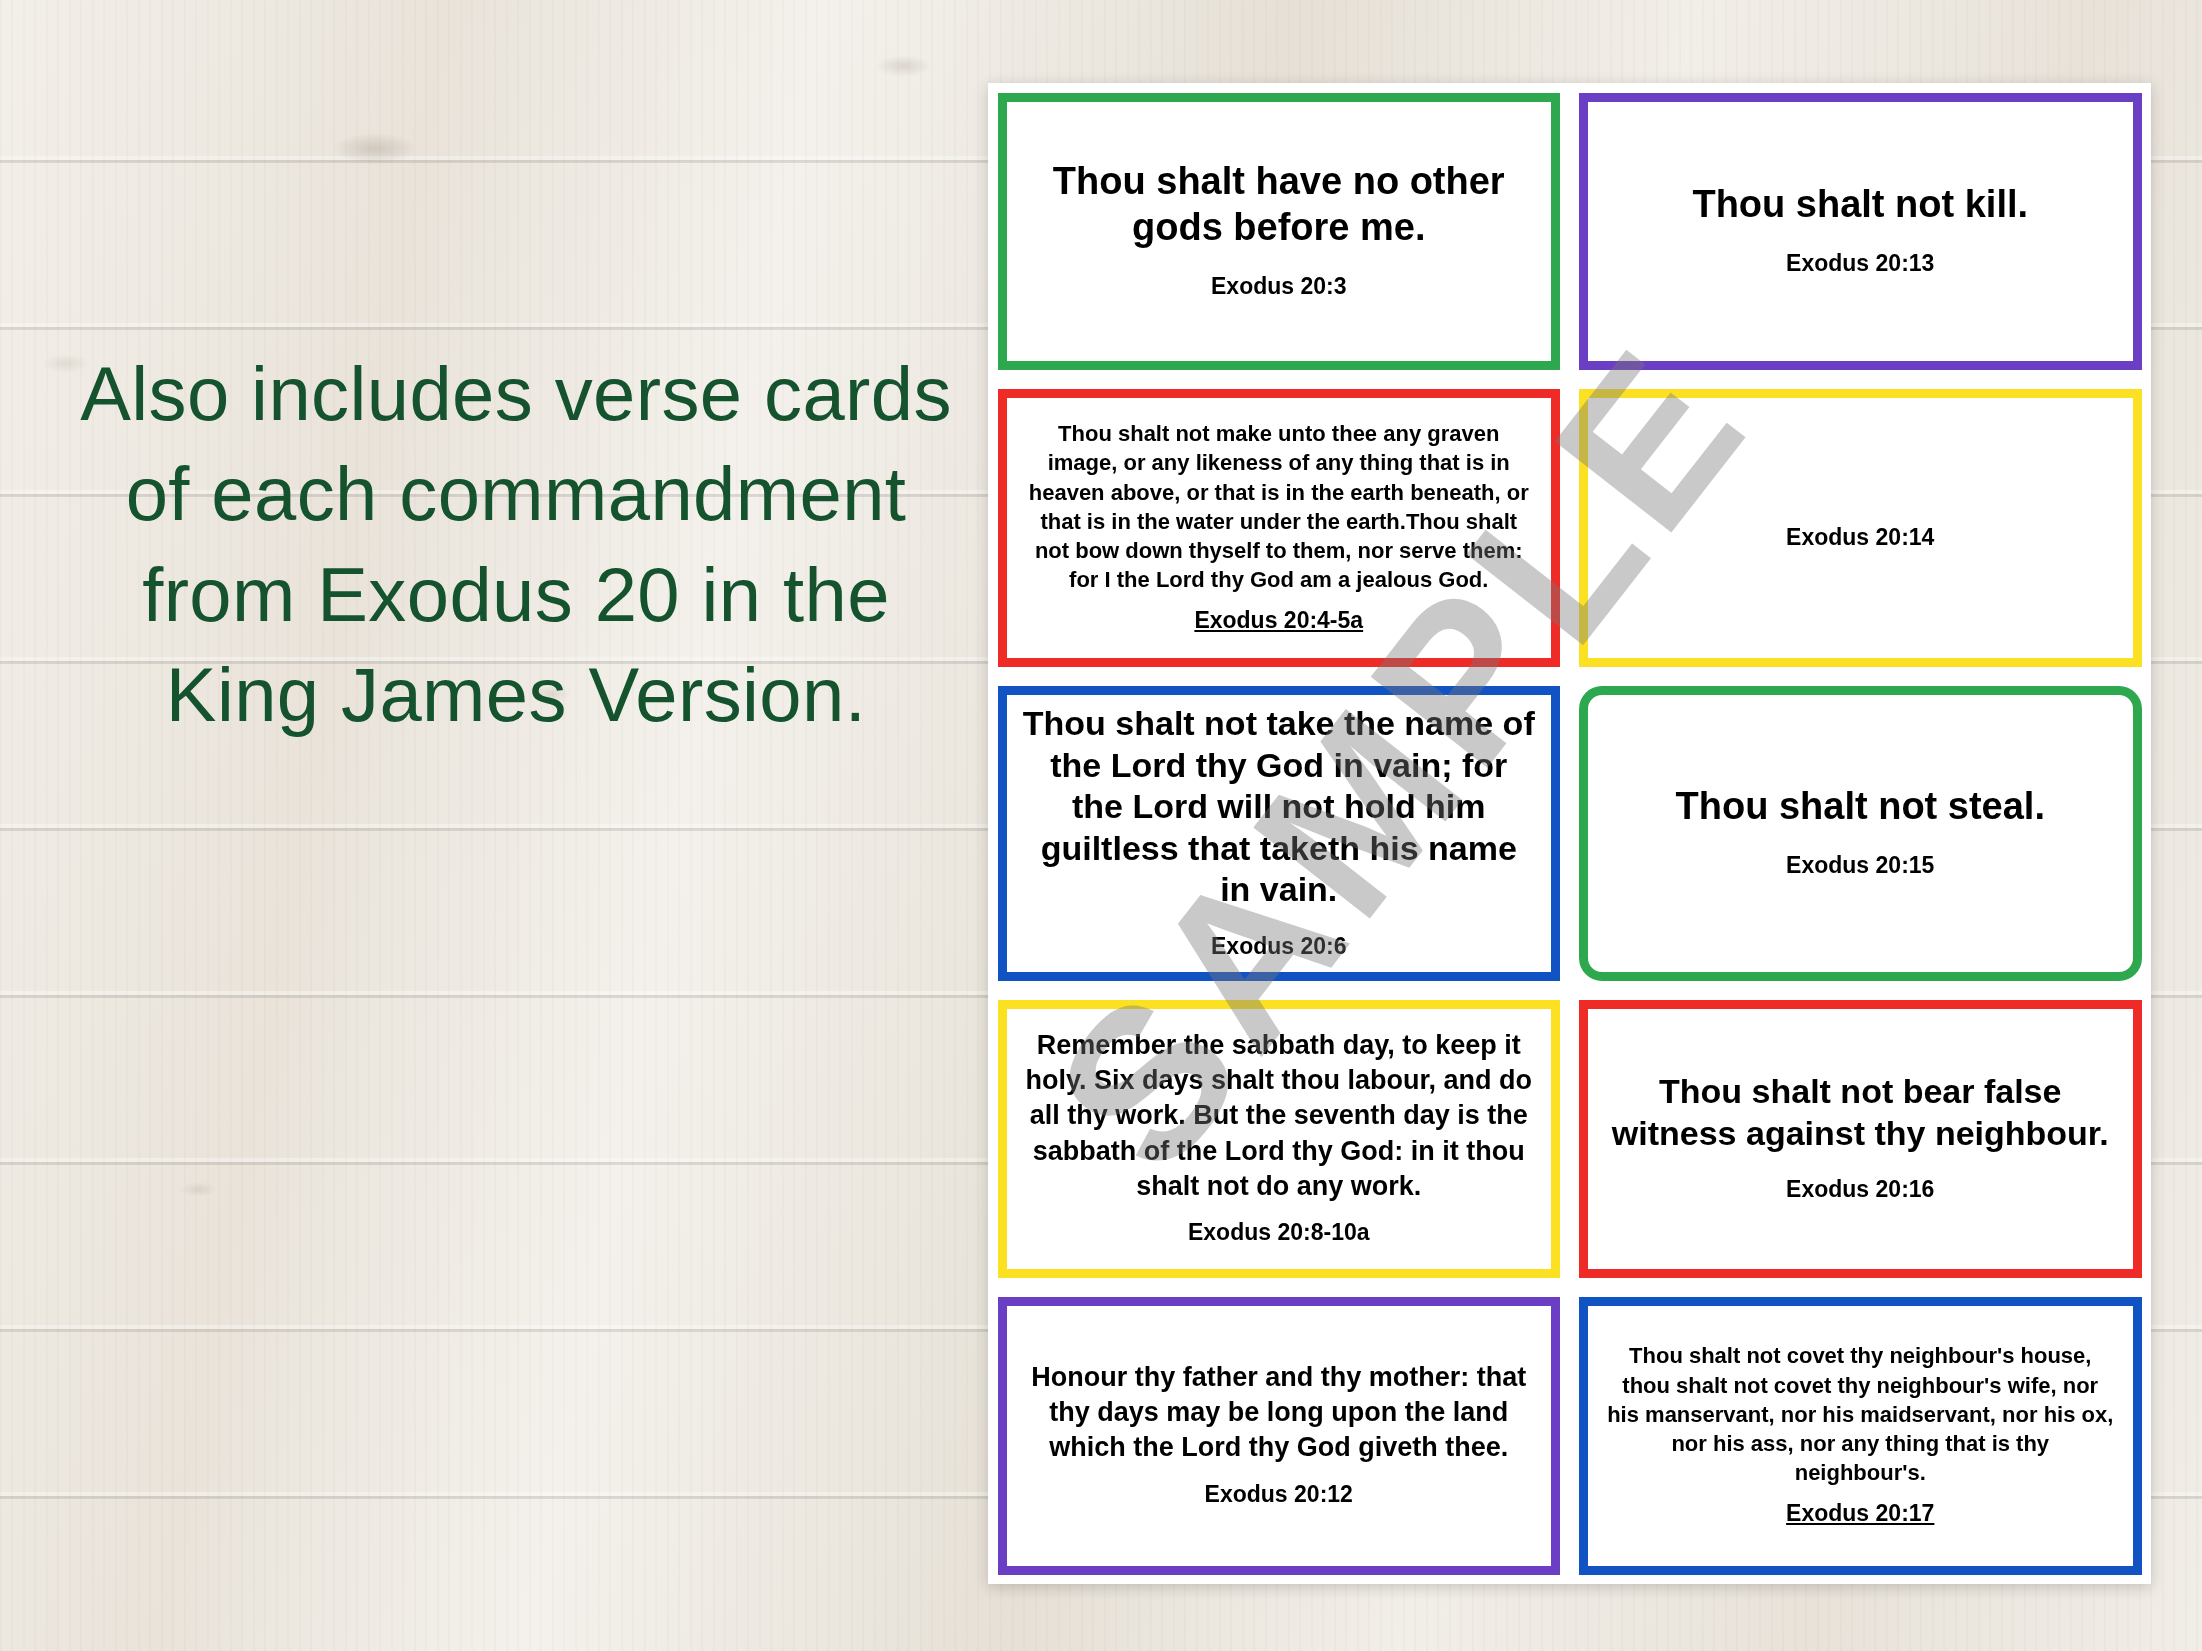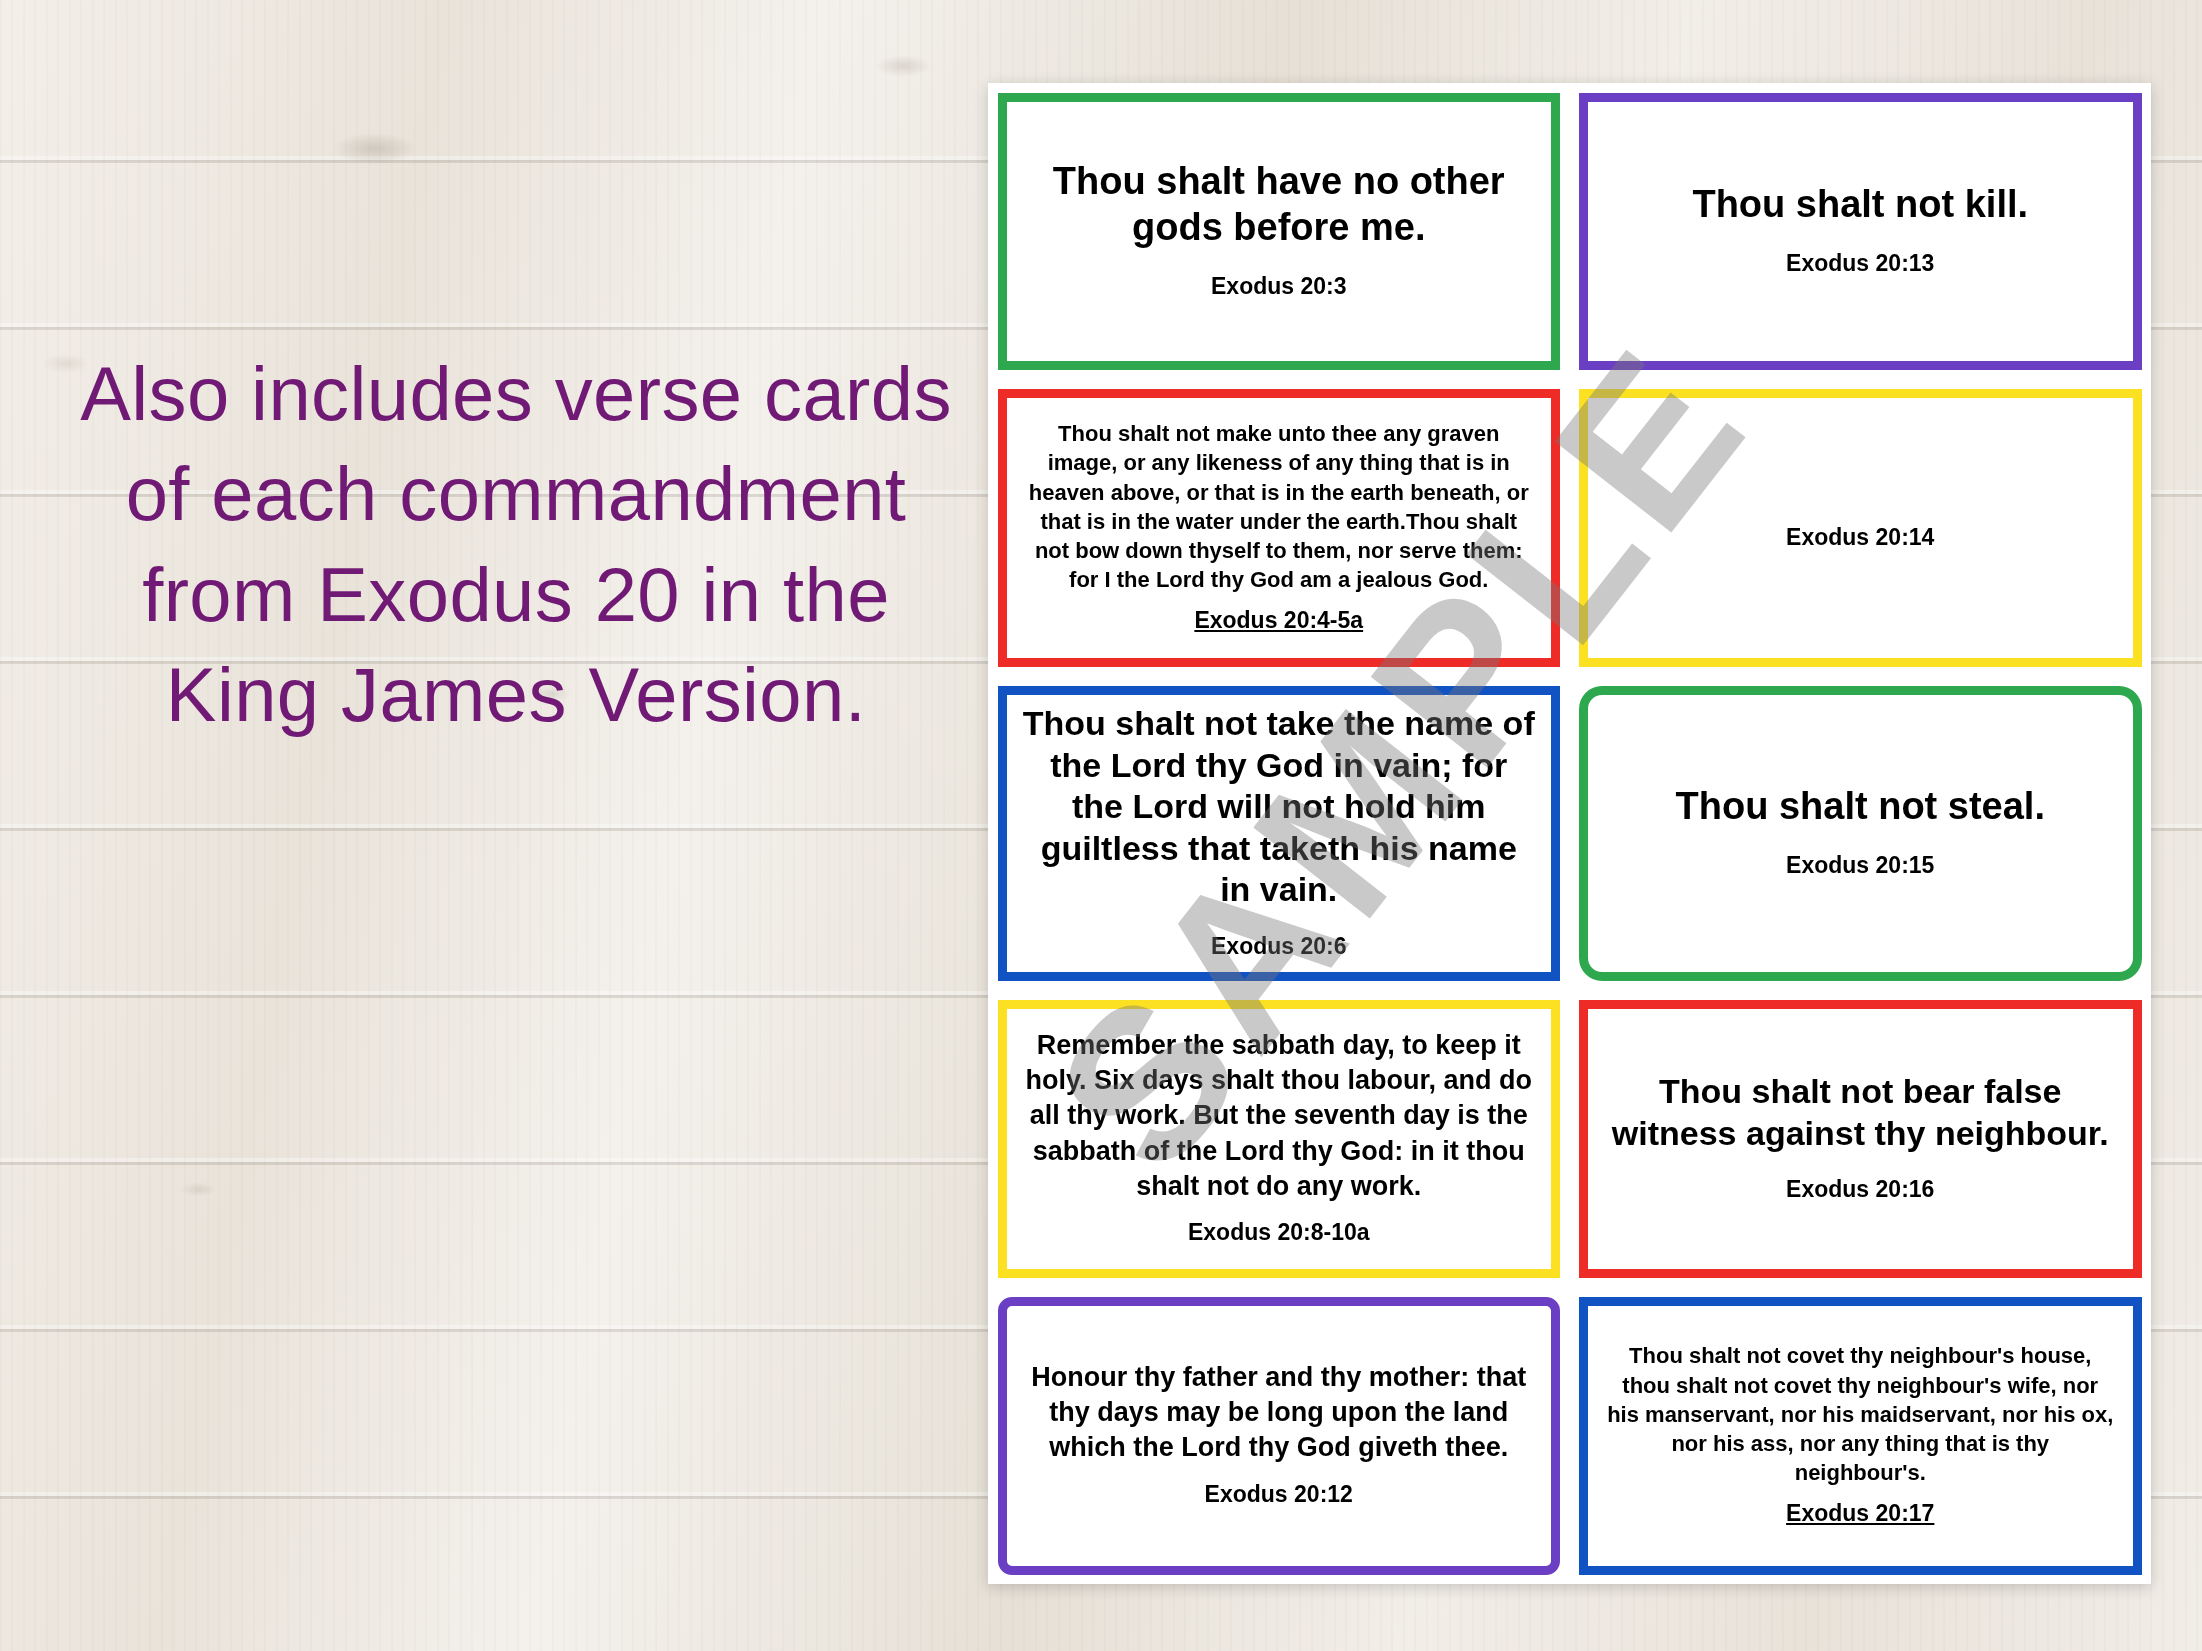--- a/index.html
+++ b/index.html
@@ -77,21 +77,21 @@
 
   
   #caption {
     position: absolute;
     left: 60px;
     top: 344px;
     width: 912px;
     text-align: center;
     font-size: 76px;
     line-height: 1.32;
-    color: #701a75;
+    color: #14532d;
     font-weight: 400;
     letter-spacing: 0.4px;
   }
 
   
   #sheet {
     position: absolute;
     left: 988px;
     top: 83px;
     width: 1163px;
@@ -219,21 +219,21 @@
           <div class="ref">Exodus 20:8-10a</div>
         </div>
       </div>
       <div class="card">
         <div class="card-inner t-lg" style="border-color: rgb(238, 43, 38);">
           <div class="verse">Thou shalt not bear false witness against thy neighbour.</div>
           <div class="ref">Exodus 20:16</div>
         </div>
       </div>
       <div class="card">
-        <div class="card-inner t-md" style="border-color: rgb(107, 63, 196); border-radius: 14px;">
+        <div class="card-inner t-md" style="border-color: rgb(107, 63, 196);">
           <div class="verse">Honour thy father and thy mother: that thy days may be long upon the land which the Lord thy God giveth thee.</div>
           <div class="ref">Exodus 20:12</div>
         </div>
       </div>
       <div class="card">
         <div class="card-inner t-sm" style="border-color: rgb(18, 83, 196);">
           <div class="verse">Thou shalt not covet thy neighbour's house, thou shalt not covet thy neighbour's wife, nor his manservant, nor his maidservant, nor his ox, nor his ass, nor any thing that is thy neighbour's.</div>
           <div class="ref">Exodus 20:17</div>
         </div>
       </div>

